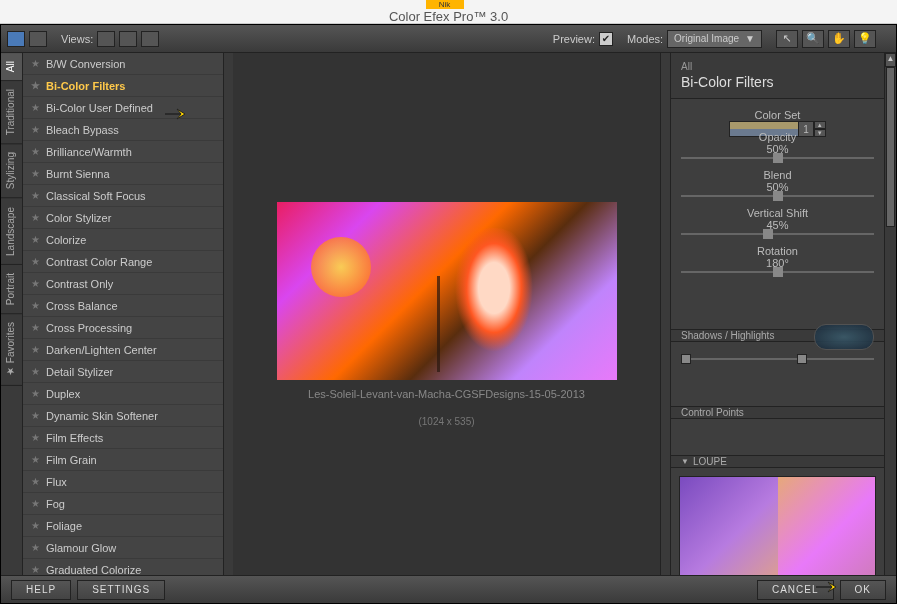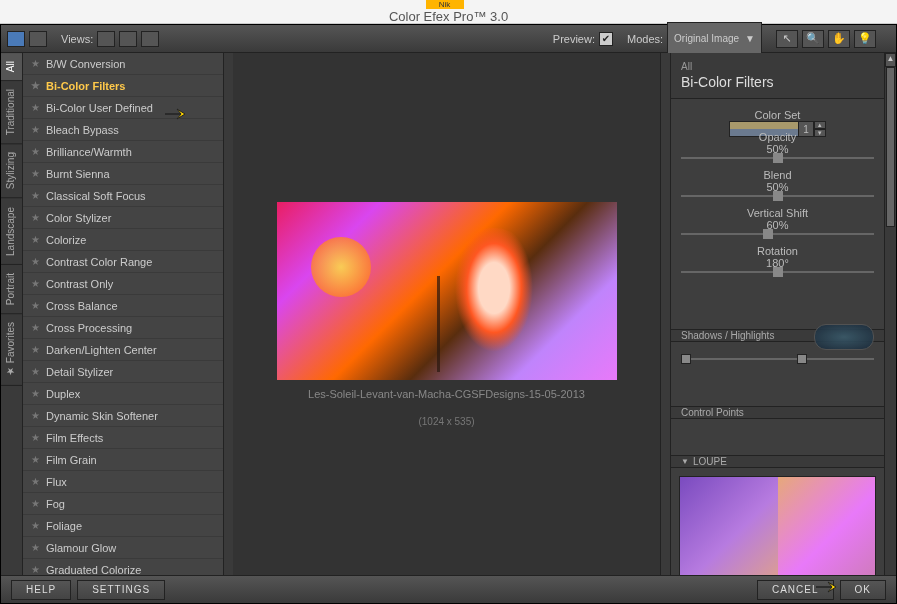--- a/index.html
+++ b/index.html
@@ -6,21 +6,21 @@
 body{width:897px;height:604px;background:#e8e8e8;overflow:hidden;}
 .titlebar{height:24px;display:flex;align-items:center;padding:0 6px;background:#f4f4f4;border-bottom:1px solid #ccc;flex-direction:column;}
 .logo{width:38px;height:16px;background:#ffb400;font-size:8px;color:#333;display:flex;align-items:center;justify-content:center;margin-right:8px;}
 .title{font-size:13px;color:#555;}
 .app{height:580px;background:#333;display:flex;flex-direction:column;border:1px solid #000;}
 .topbar{height:28px;background:linear-gradient(#555,#3a3a3a);border-bottom:1px solid #222;display:flex;align-items:center;padding:0 6px;color:#ccc;font-size:11px;}
 .tb-group{display:flex;align-items:center;gap:4px;margin-right:14px;}
 .tb-btn{width:18px;height:16px;background:#555;border:1px solid #222;cursor:pointer;display:flex;align-items:center;justify-content:center;}
 .tb-btn.active{background:#4a7ab8;}
 .checkbox{width:14px;height:14px;background:#ccc;border:1px solid #222;display:flex;align-items:center;justify-content:center;font-size:10px;color:#222;}
-.select{height:18px;background:#666;border:1px solid #222;padding:16px 6px;color:#ccc;font-size:10px;display:flex;align-items:center;gap:6px;}
+.select{height:18px;background:#666;border:1px solid #222;padding:0 6px;color:#ccc;font-size:10px;display:flex;align-items:center;gap:6px;}
 .flex{flex:1;}
 .icon-btn{width:22px;height:18px;background:#555;border:1px solid #222;cursor:pointer;display:flex;align-items:center;justify-content:center;color:#ccc;font-size:11px;}
 .main{flex:1;display:flex;overflow:hidden;}
 .left-tabs{width:22px;background:#3a3a3a;border-right:1px solid #222;display:flex;flex-direction:column;}
 .vtab{flex:0 0 auto;writing-mode:vertical-rl;transform:rotate(180deg);padding:8px 4px;color:#aaa;font-size:10px;cursor:pointer;border-top:1px solid #222;text-align:center;}
 .vtab.active{background:#555;color:#fff;}
 .vtab.fav{color:#aaa;}
 .filter-list{width:200px;background:#444;overflow-y:auto;position:relative;}
 .filter-item{height:22px;display:flex;align-items:center;padding:0 8px;color:#ccc;font-size:11px;cursor:pointer;border-bottom:1px solid #3a3a3a;}
 .filter-item.active{color:#ffc94a;font-weight:bold;}
@@ -268,21 +268,21 @@
                 <span>50%</span>
               </div>
               <div class="slider">
                 <div class="slider-track"></div>
                 <div class="slider-thumb" style="left:50%"></div>
               </div>
             </div>
             <div>
               <div class="control-row">
                 <span>Vertical Shift</span>
-                <span>60%</span>
+                <span>45%</span>
               </div>
               <div class="slider">
                 <div class="slider-track"></div>
                 <div class="slider-thumb" style="left:45%"></div>
               </div>
             </div>
             <div>
               <div class="control-row">
                 <span>Rotation</span>
                 <span>180°</span>

